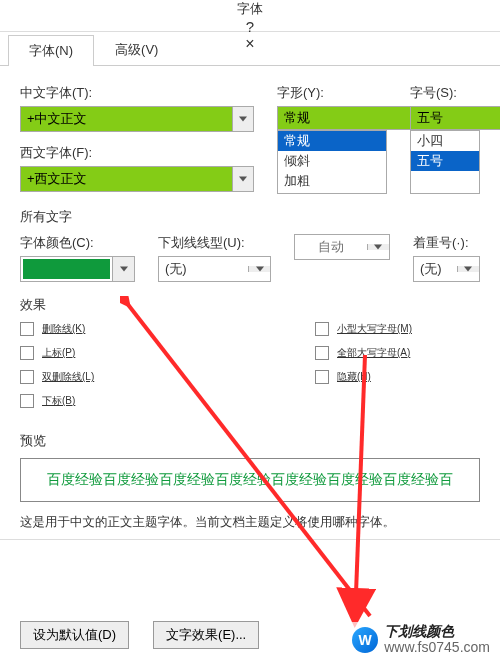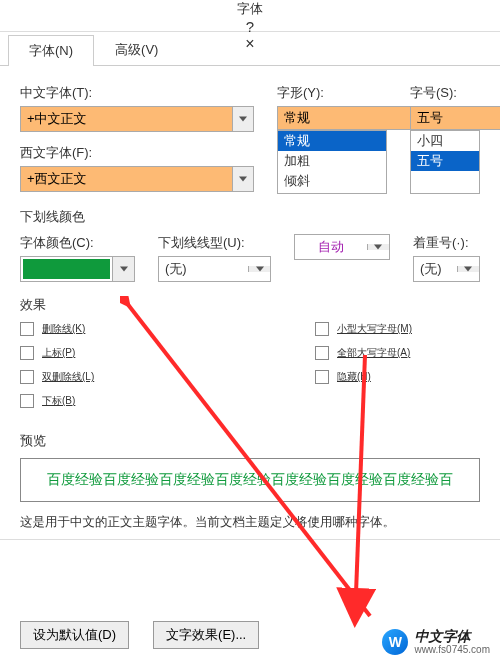--- a/index.html
+++ b/index.html
@@ -9,51 +9,51 @@
 .titlebar .help { width: 40px; text-align: center; font-size: 15px; color: #333; cursor: pointer; }
 .titlebar .close { width: 40px; text-align: center; font-size: 16px; color: #333; cursor: pointer; }
 .tabs { display: flex; padding: 2px 8px 0 8px; border-bottom: 1px solid #ccc; }
 .tab { padding: 6px 20px; font-size: 13px; border: 1px solid transparent; border-bottom: none; cursor: pointer; color: #333; }
 .tab.active { border-color: #ccc; background: #fff; position: relative; top: 1px; }
 .content { padding: 18px 20px 10px 20px; font-size: 13px; color: #333; }
 .row { display: flex; gap: 23px; }
 .col { display: flex; flex-direction: column; }
 .lbl { font-size: 13px; margin-bottom: 4px; }
 .combo { display: flex; height: 26px; }
-.combo input { flex: 1; border: 1px solid #aaa; border-right: none; padding: 0 6px; font-size: 13px; background: #fdba74; }
+.combo input { flex: 1; border: 1px solid #aaa; border-right: none; padding: 0 6px; font-size: 13px; background: #84cc16; }
 .combo .dd { width: 22px; border: 1px solid #aaa; background: #eee; display: flex; align-items: center; justify-content: center; cursor: pointer; }
 .combo .dd svg { width: 8px; height: 6px; }
 .listbox { border: 1px solid #aaa; height: 64px; overflow-y: scroll; font-size: 13px; }
 .listbox .item { padding: 1px 6px; }
 .listbox .item.selected { background: #0a64c8; color: #fff; }
 .section-label { font-size: 13px; margin: 14px 0 8px 0; }
 .colorbox { width: 115px; height: 26px; border: 1px solid #aaa; display: flex; cursor: pointer; }
 .colorbox .swatch { flex: 1; background: #0f9a3c; margin: 2px; }
 .colorbox .dd { width: 22px; border-left: 1px solid #aaa; background: #eee; display: flex; align-items: center; justify-content: center; }
 .selbox { height: 26px; border: 1px solid #aaa; display: flex; align-items: center; }
 .selbox .val { flex: 1; padding: 0 6px; text-align: center; color: #333; }
 .selbox .dd { width: 22px; border-left: 1px solid #aaa; background: #eee; display: flex; align-items: center; justify-content: center; cursor: pointer; }
-.selbox.disabled .val { color: #a21caf; }
+.selbox.disabled .val { color: #737373; }
 .checks { display: flex; }
 .checks .colck { flex: 1; }
 .ck { display: flex; align-items: flex-end; margin-bottom: 10px; font-size: 10px; cursor: pointer; text-decoration: underline; }
 .ck .box { width: 14px; height: 14px; border: 1px solid #888; margin-right: 8px; }
 .preview-box { border: 1px solid #888; height: 44px; display: flex; align-items: center; justify-content: center; overflow: hidden; white-space: nowrap; color: #0f9a3c; font-size: 14px; padding: 0 4px; }
 .note { font-size: 12.5px; margin-top: 12px; }
 .footer { position: absolute; bottom: 14px; left: 0; right: 0; padding: 0 20px; display: flex; gap: 24px; }
 .btn { height: 28px; padding: 0 12px; border: 1px solid #999; background: #eee; font-size: 13px; cursor: pointer; display: flex; align-items: center; }
 .footer .spacer { flex: 1; }
 .arrow { position: absolute; pointer-events: none; }
 .arrow.a1 { left: 120px; top: 296px; }
 .arrow.a2 { left: 335px; top: 350px; }
 .watermark { position: absolute; right: 6px; bottom: 6px; display: flex; align-items: center; gap: 6px; background: rgba(255,255,255,0.7); padding: 2px 4px;}
 .watermark .logo { width: 26px; height: 26px; border-radius: 50%; background: linear-gradient(135deg,#2aa7ff,#0066d6); display: flex; align-items: center; justify-content: center; color: #fff; font-weight: bold; font-size: 14px; }
 .watermark .txt { display: flex; flex-direction: column; line-height: 1.1; }
 .watermark .l1 { font-size: 14px; font-weight: bold; color: #222; font-style: italic; }
-.watermark .l2 { font-size: 10px; color: #666; }
+.watermark .l2 { font-size: 14px; color: #666; }
 .chev { fill: #555; }
 hr.divider{border:none;border-top:1px solid #ddd;margin:8px -20px 0 -20px;}
 </style>
 </head>
 <body>
 
 <div class="titlebar">
   <div class="title">字体</div>
   <div class="help">?</div>
   <div class="close">×</div>
@@ -88,38 +88,38 @@
       </div>
     </div>
 
     <div class="col" style="width:110px">
       <div class="lbl">字形(Y):</div>
       <div class="combo" style="height:24px">
         <input value="常规" style="">
       </div>
       <div class="listbox">
         <div class="item selected">常规</div>
+        <div class="item">倾斜</div>
         <div class="item">加粗</div>
-        <div class="item">倾斜</div>
       </div>
     </div>
 
     <div class="col" style="width:70px">
       <div class="lbl">字号(S):</div>
       <div class="combo" style="height:24px">
         <input value="五号" style="">
       </div>
       <div class="listbox">
         <div class="item">小四</div>
         <div class="item selected">五号</div>
       </div>
     </div>
   </div>
 
-  <div class="section-label">下划线颜色</div>
+  <div class="section-label">所有文字</div>
 
   <div class="row">
     <div class="col" style="width:118px">
       <div class="lbl">字体颜色(C):</div>
       <div class="colorbox">
         <div class="swatch"></div>
         <div class="dd">
             <svg viewBox="0 0 10 6" width="8" height="6">
               <path class="chev" d="M0 0 L10 0 L5 6 Z"></path>
             </svg>
@@ -225,16 +225,16 @@
       <marker id="ah2" markerWidth="10" markerHeight="10" refX="8" refY="5" orient="auto">
         <path d="M10 5 L0 0 L0 10 Z" fill="#ff2a2a"></path>
       </marker>
     </defs>
   <line x1="30" y1="5" x2="20" y2="270" stroke="#ff2a2a" stroke-width="4" marker-end="url(#ah2)"></line>
 </svg>
 
 <div class="watermark">
   <div class="logo">W</div>
   <div class="txt">
-    <div class="l1">中文字体</div>
+    <div class="l1">下划线颜色</div>
     <div class="l2">www.fs0745.com</div>
   </div>
 </div>
 
 </body></html>

